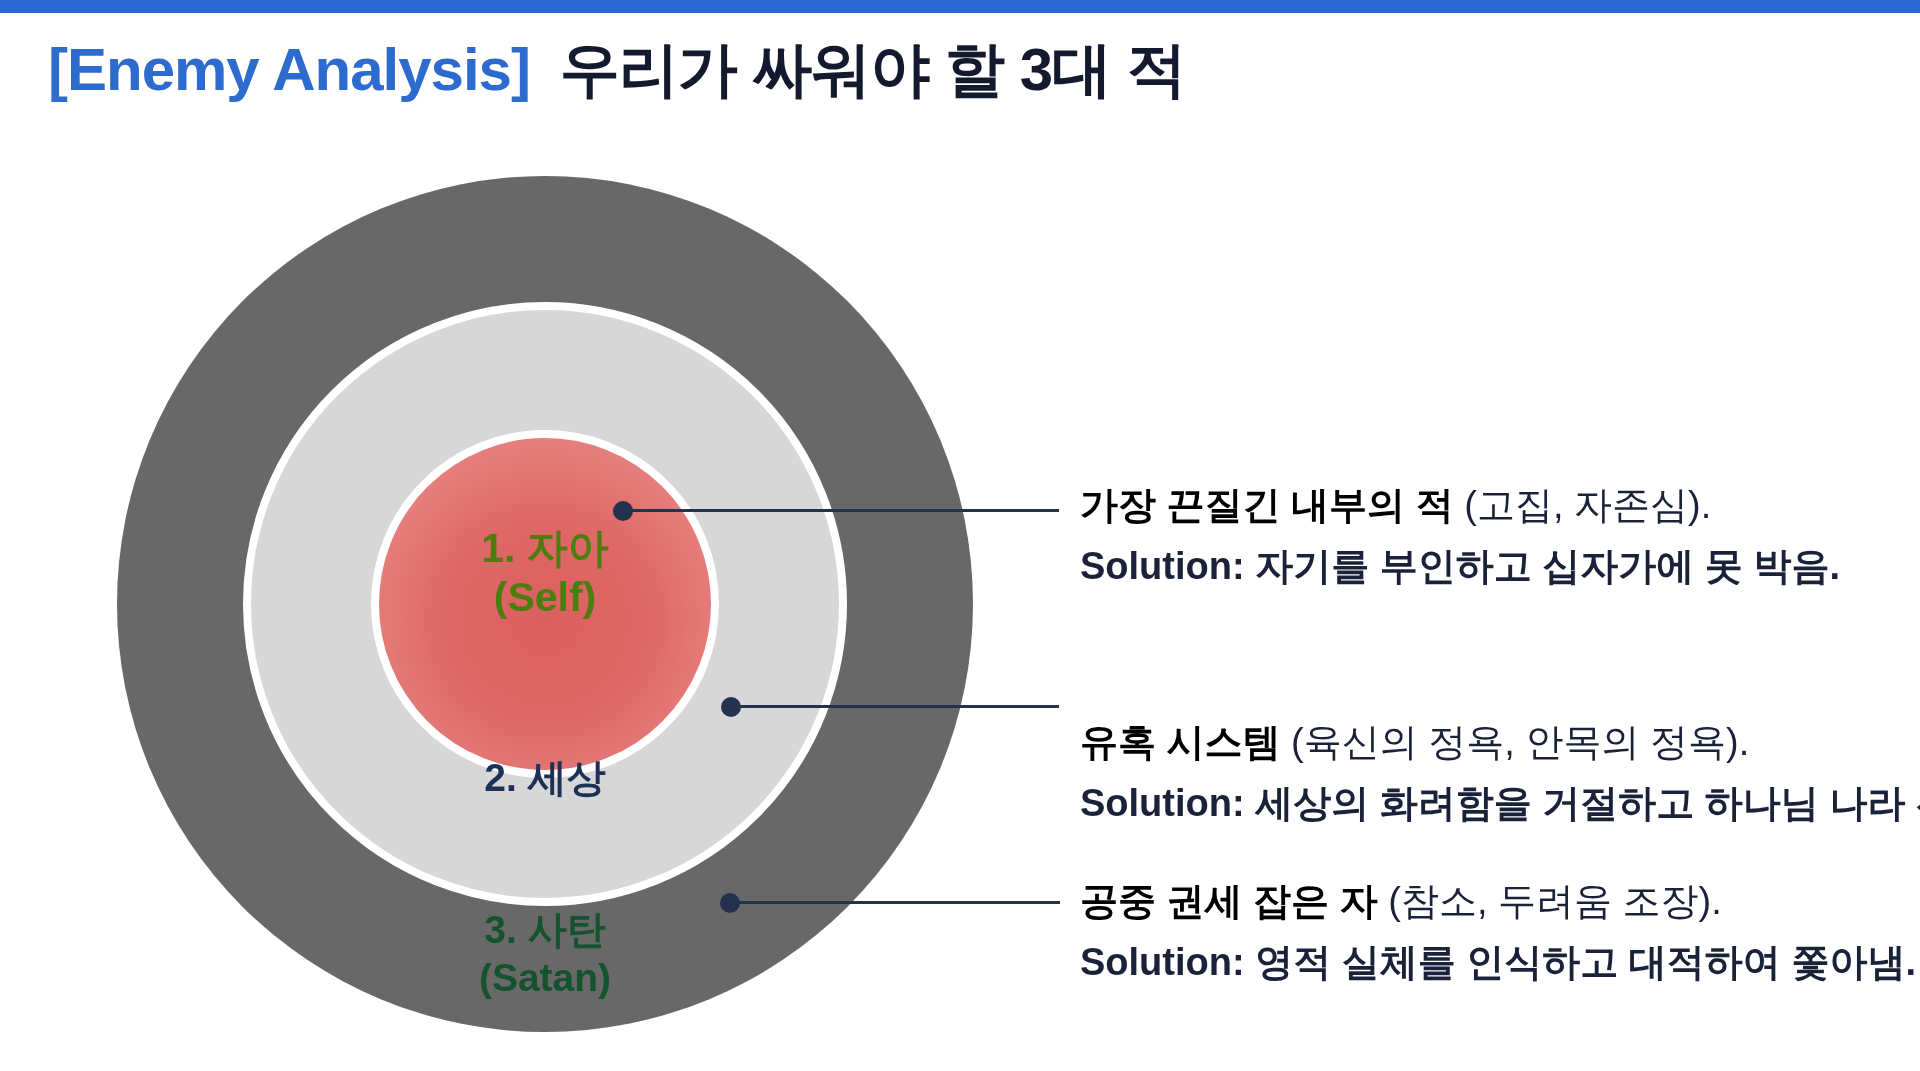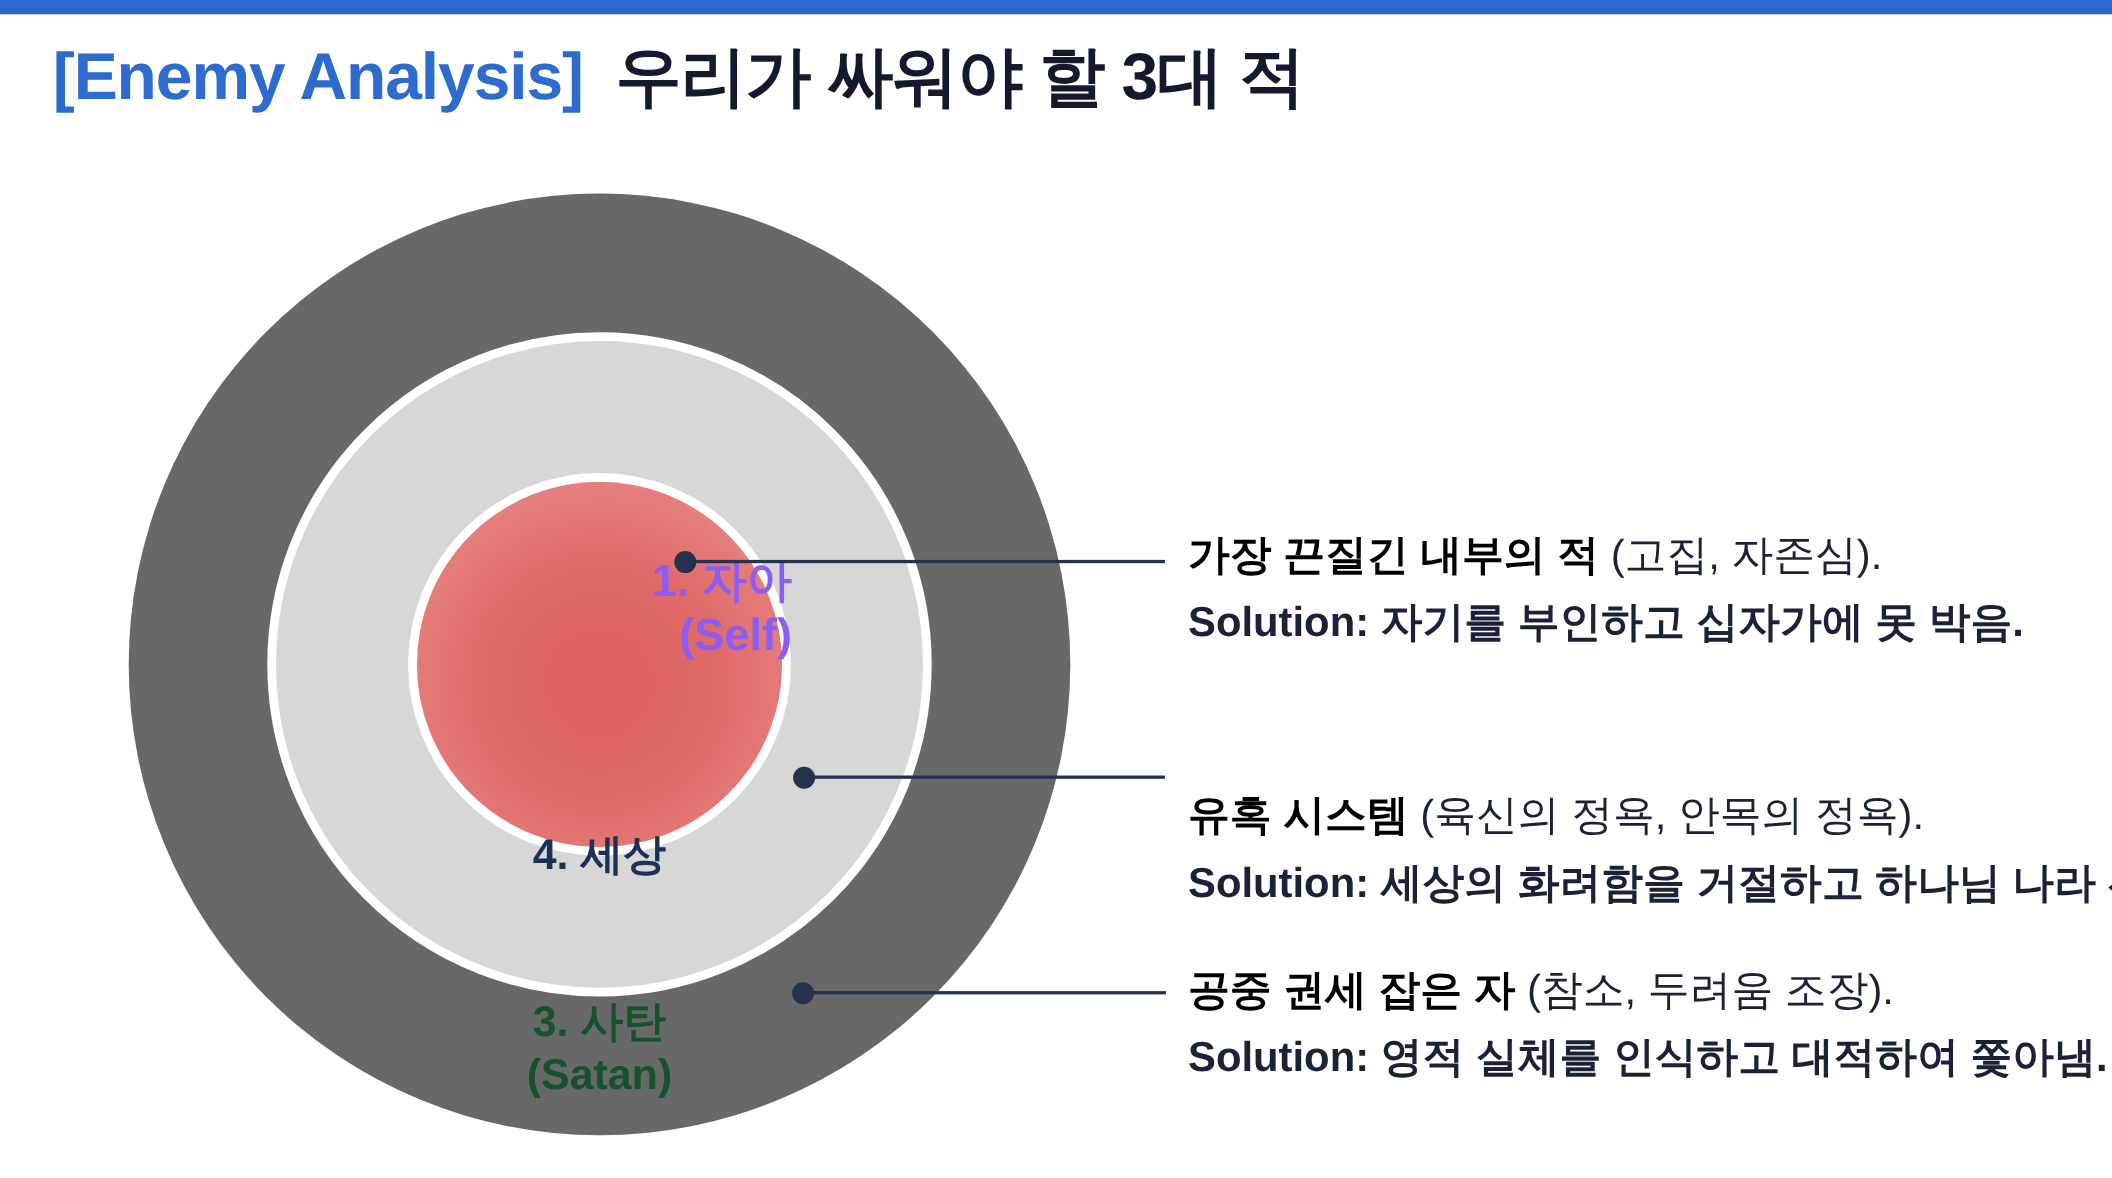--- a/index.html
+++ b/index.html
@@ -27,21 +27,21 @@
   .ring-inner {
     left:371px; top:430px; width:348px; height:348px;
     border:8px solid #ffffff; box-sizing:border-box;
     background:radial-gradient(circle at 50% 55%, #db5f5e 0%, #df6a68 45%, #e88886 85%, #ea908c 100%);
   }
 
   .ring-label {
     position:absolute; left:370px; width:350px; text-align:center;
     font-weight:700; white-space:nowrap;
   }
-  .label-self  { top:504px; font-size:41px; line-height:49px; color:#8b5cf6;text-align:right; }
+  .label-self  { top:524px; font-size:41px; line-height:49px; color:#4d7c0f; }
   .label-world { top:754px; font-size:39px; line-height:47px; color:#1d3157; }
   .label-satan { top:906px; font-size:39px; line-height:48px; color:#14532d; }
 
   .dot { position:absolute; width:20px; height:20px; border-radius:50%; background:#24324f; }
   .dot-1 { left:613px; top:501px; }
   .dot-2 { left:721px; top:697px; }
   .dot-3 { left:720px; top:893px; }
 
   .cline { position:absolute; height:3px; background:#24324f; }
   .cline-1 { left:623px; top:509px; width:436px; }
@@ -75,21 +75,21 @@
     <div class="circle ring-outer"></div>
     <div class="circle ring-middle"></div>
     <div class="circle ring-inner"></div>
 
     <div class="ring-label label-self">
       <div>1. 자아</div>
       <div>(Self)</div>
     </div>
 
     <div class="ring-label label-world">
-      <div>4. 세상</div>
+      <div>2. 세상</div>
     </div>
 
     <div class="ring-label label-satan">
       <div>3. 사탄</div>
       <div>(Satan)</div>
     </div>
 
     <div class="dot dot-1"></div>
     <div class="cline cline-1"></div>
     <div class="dot dot-2"></div>

